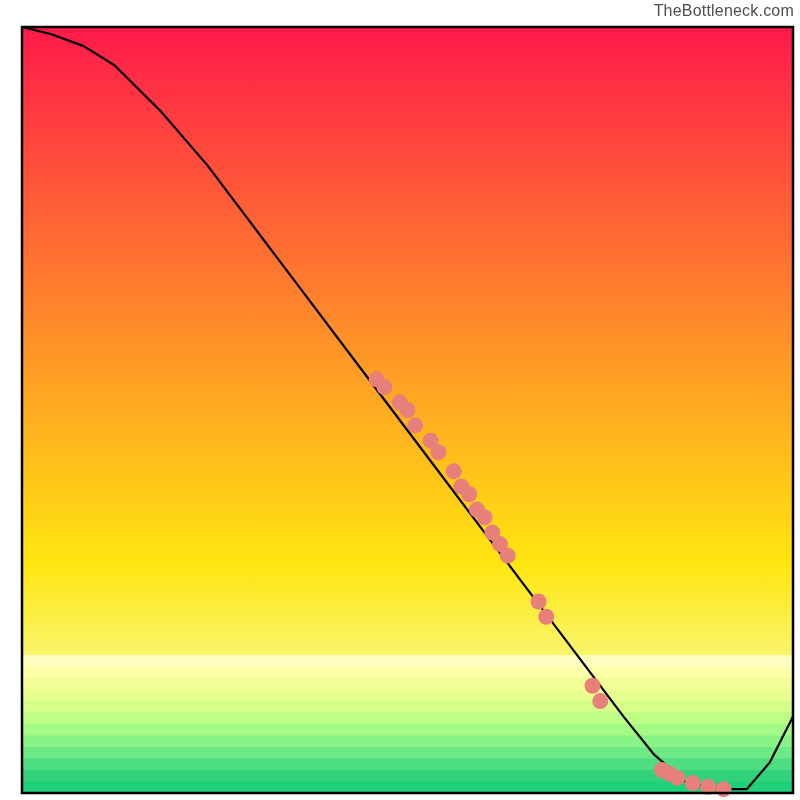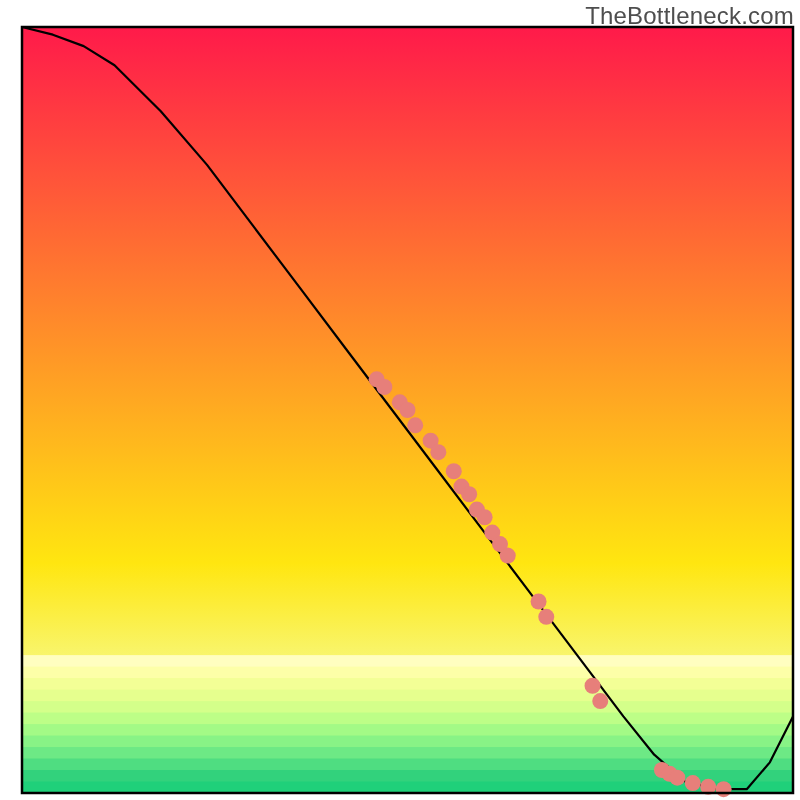--- a/index.html
+++ b/index.html
@@ -13,21 +13,21 @@
   }
   .stage {
     position: relative;
     width: 800px;
     height: 800px;
   }
   .watermark {
     position: absolute;
     top: 2px;
     right: 6px;
-    font-size: 24px;
+    font-size: 16px;
     font-weight: 500;
     color: #4e4e4e;
     letter-spacing: 0.2px;
     z-index: 20;
   }
   svg.plot {
     position: absolute;
     left: 0;
     top: 0;
     width: 800px;

